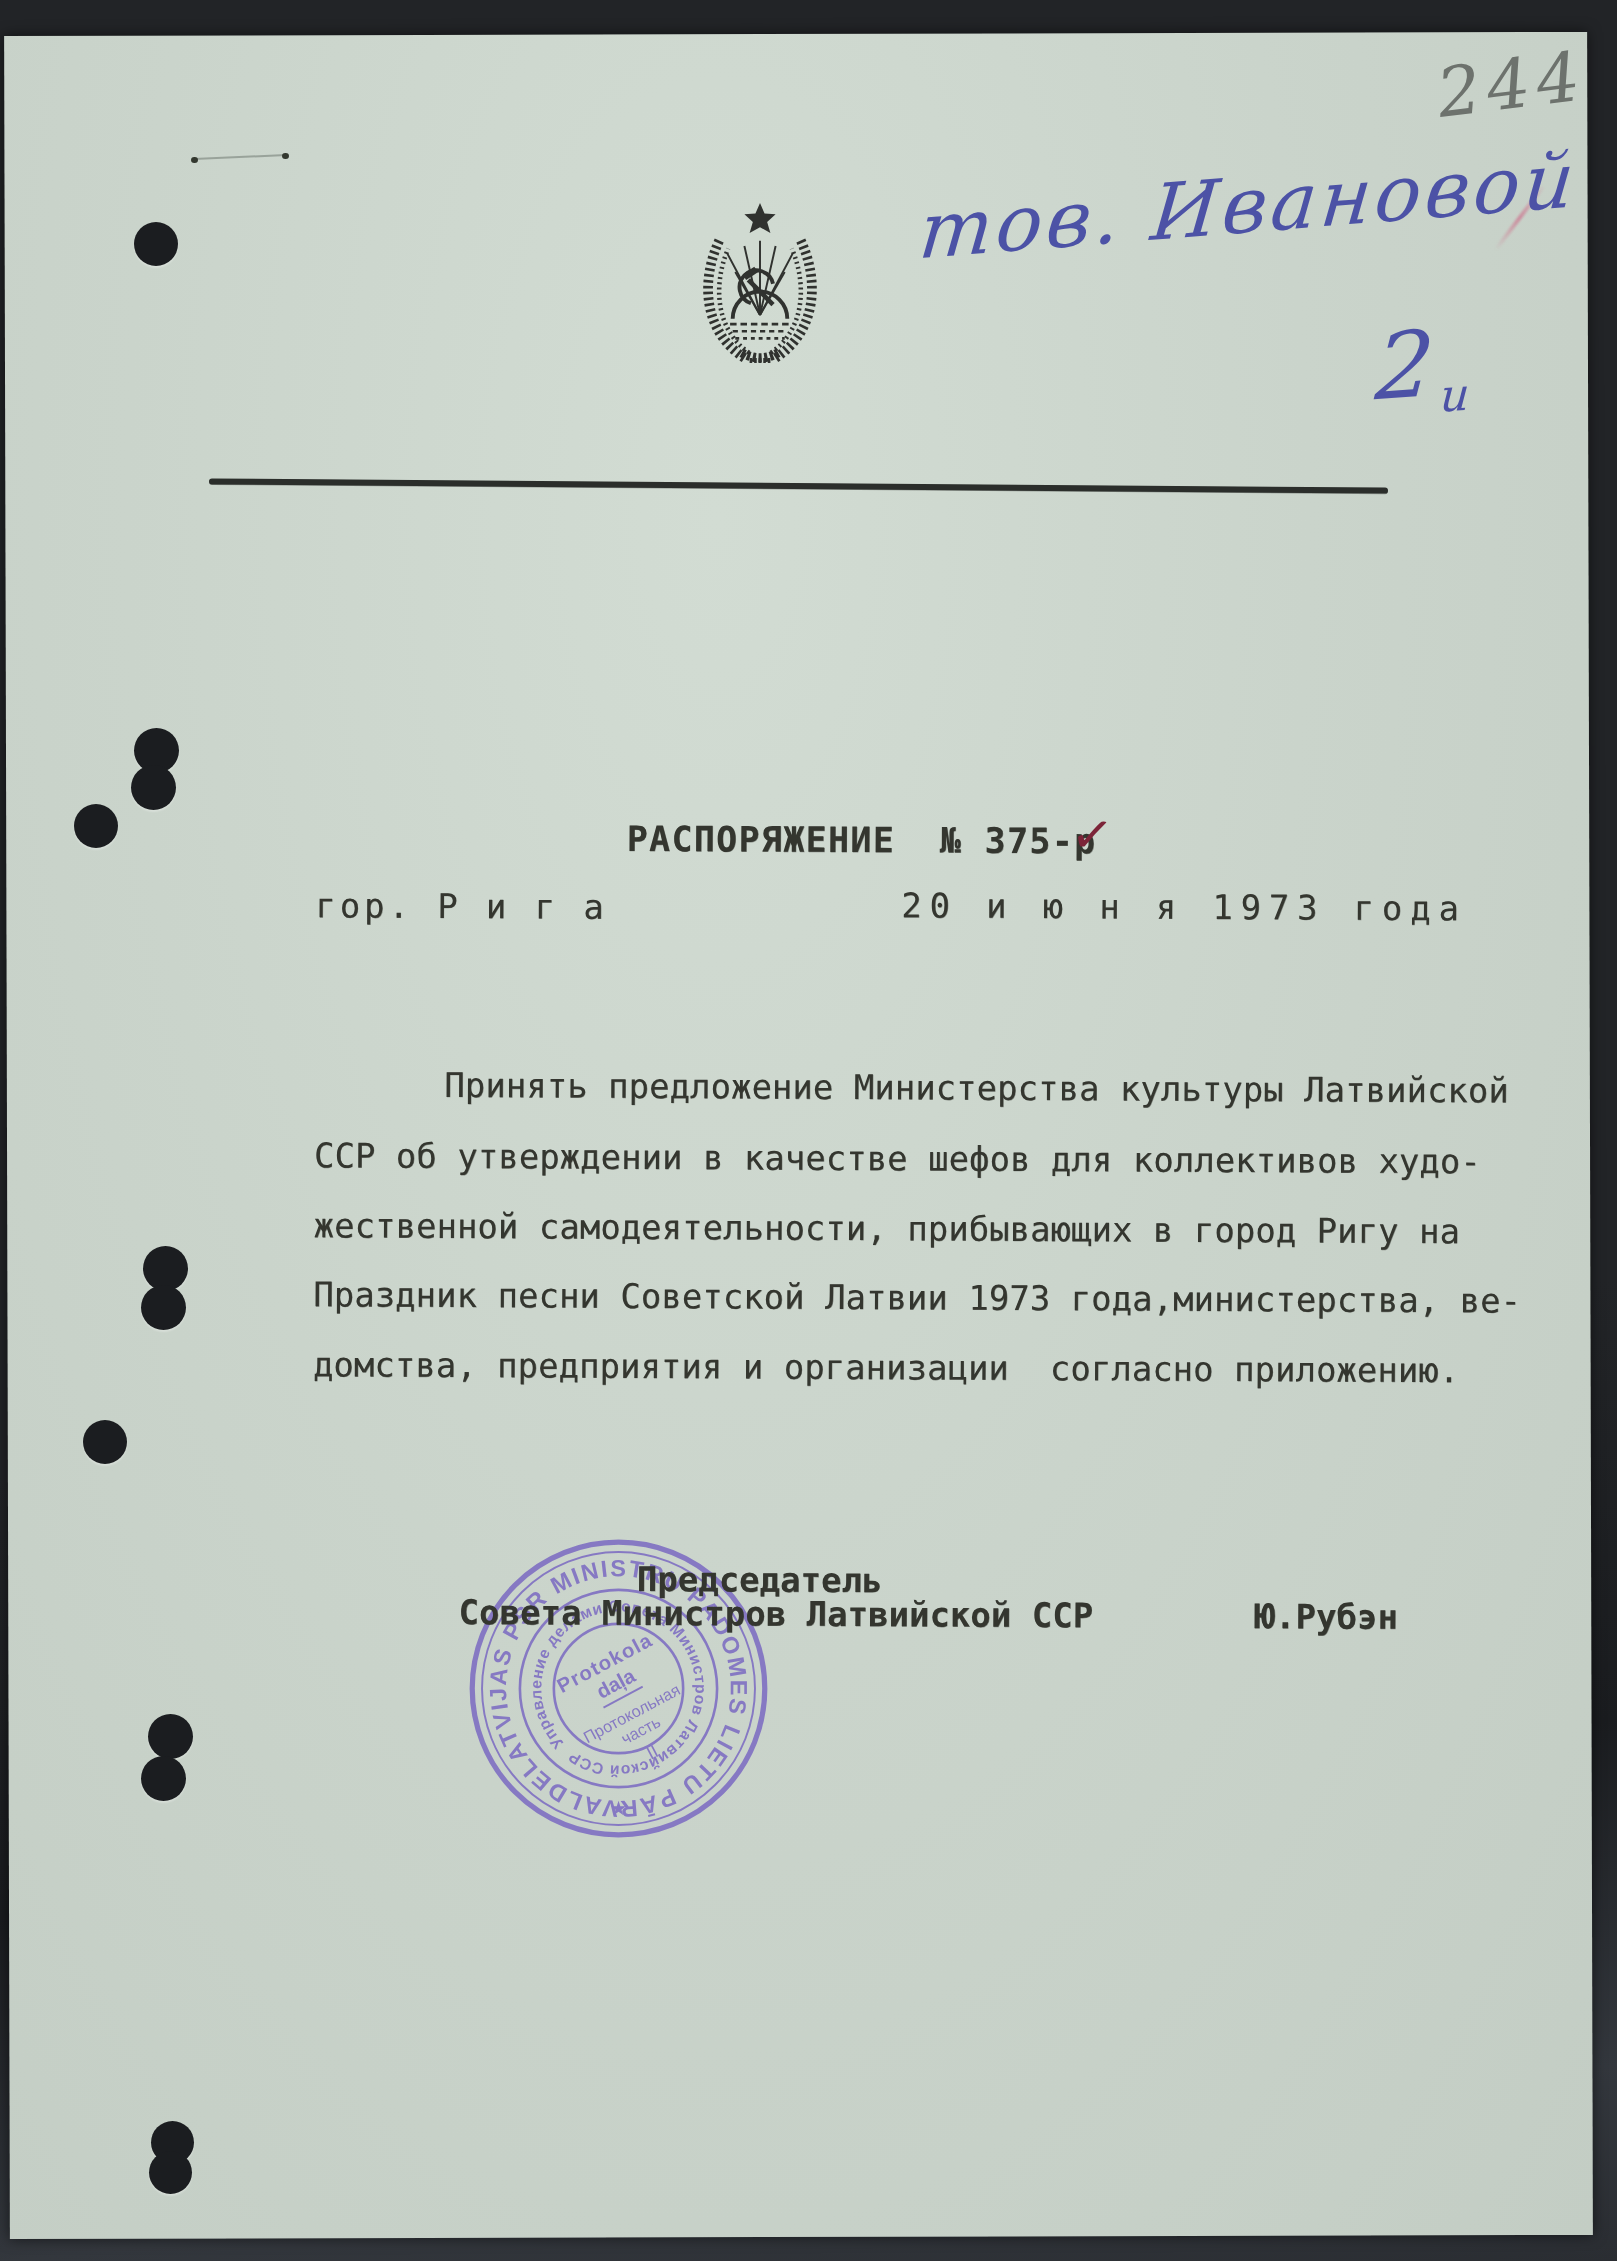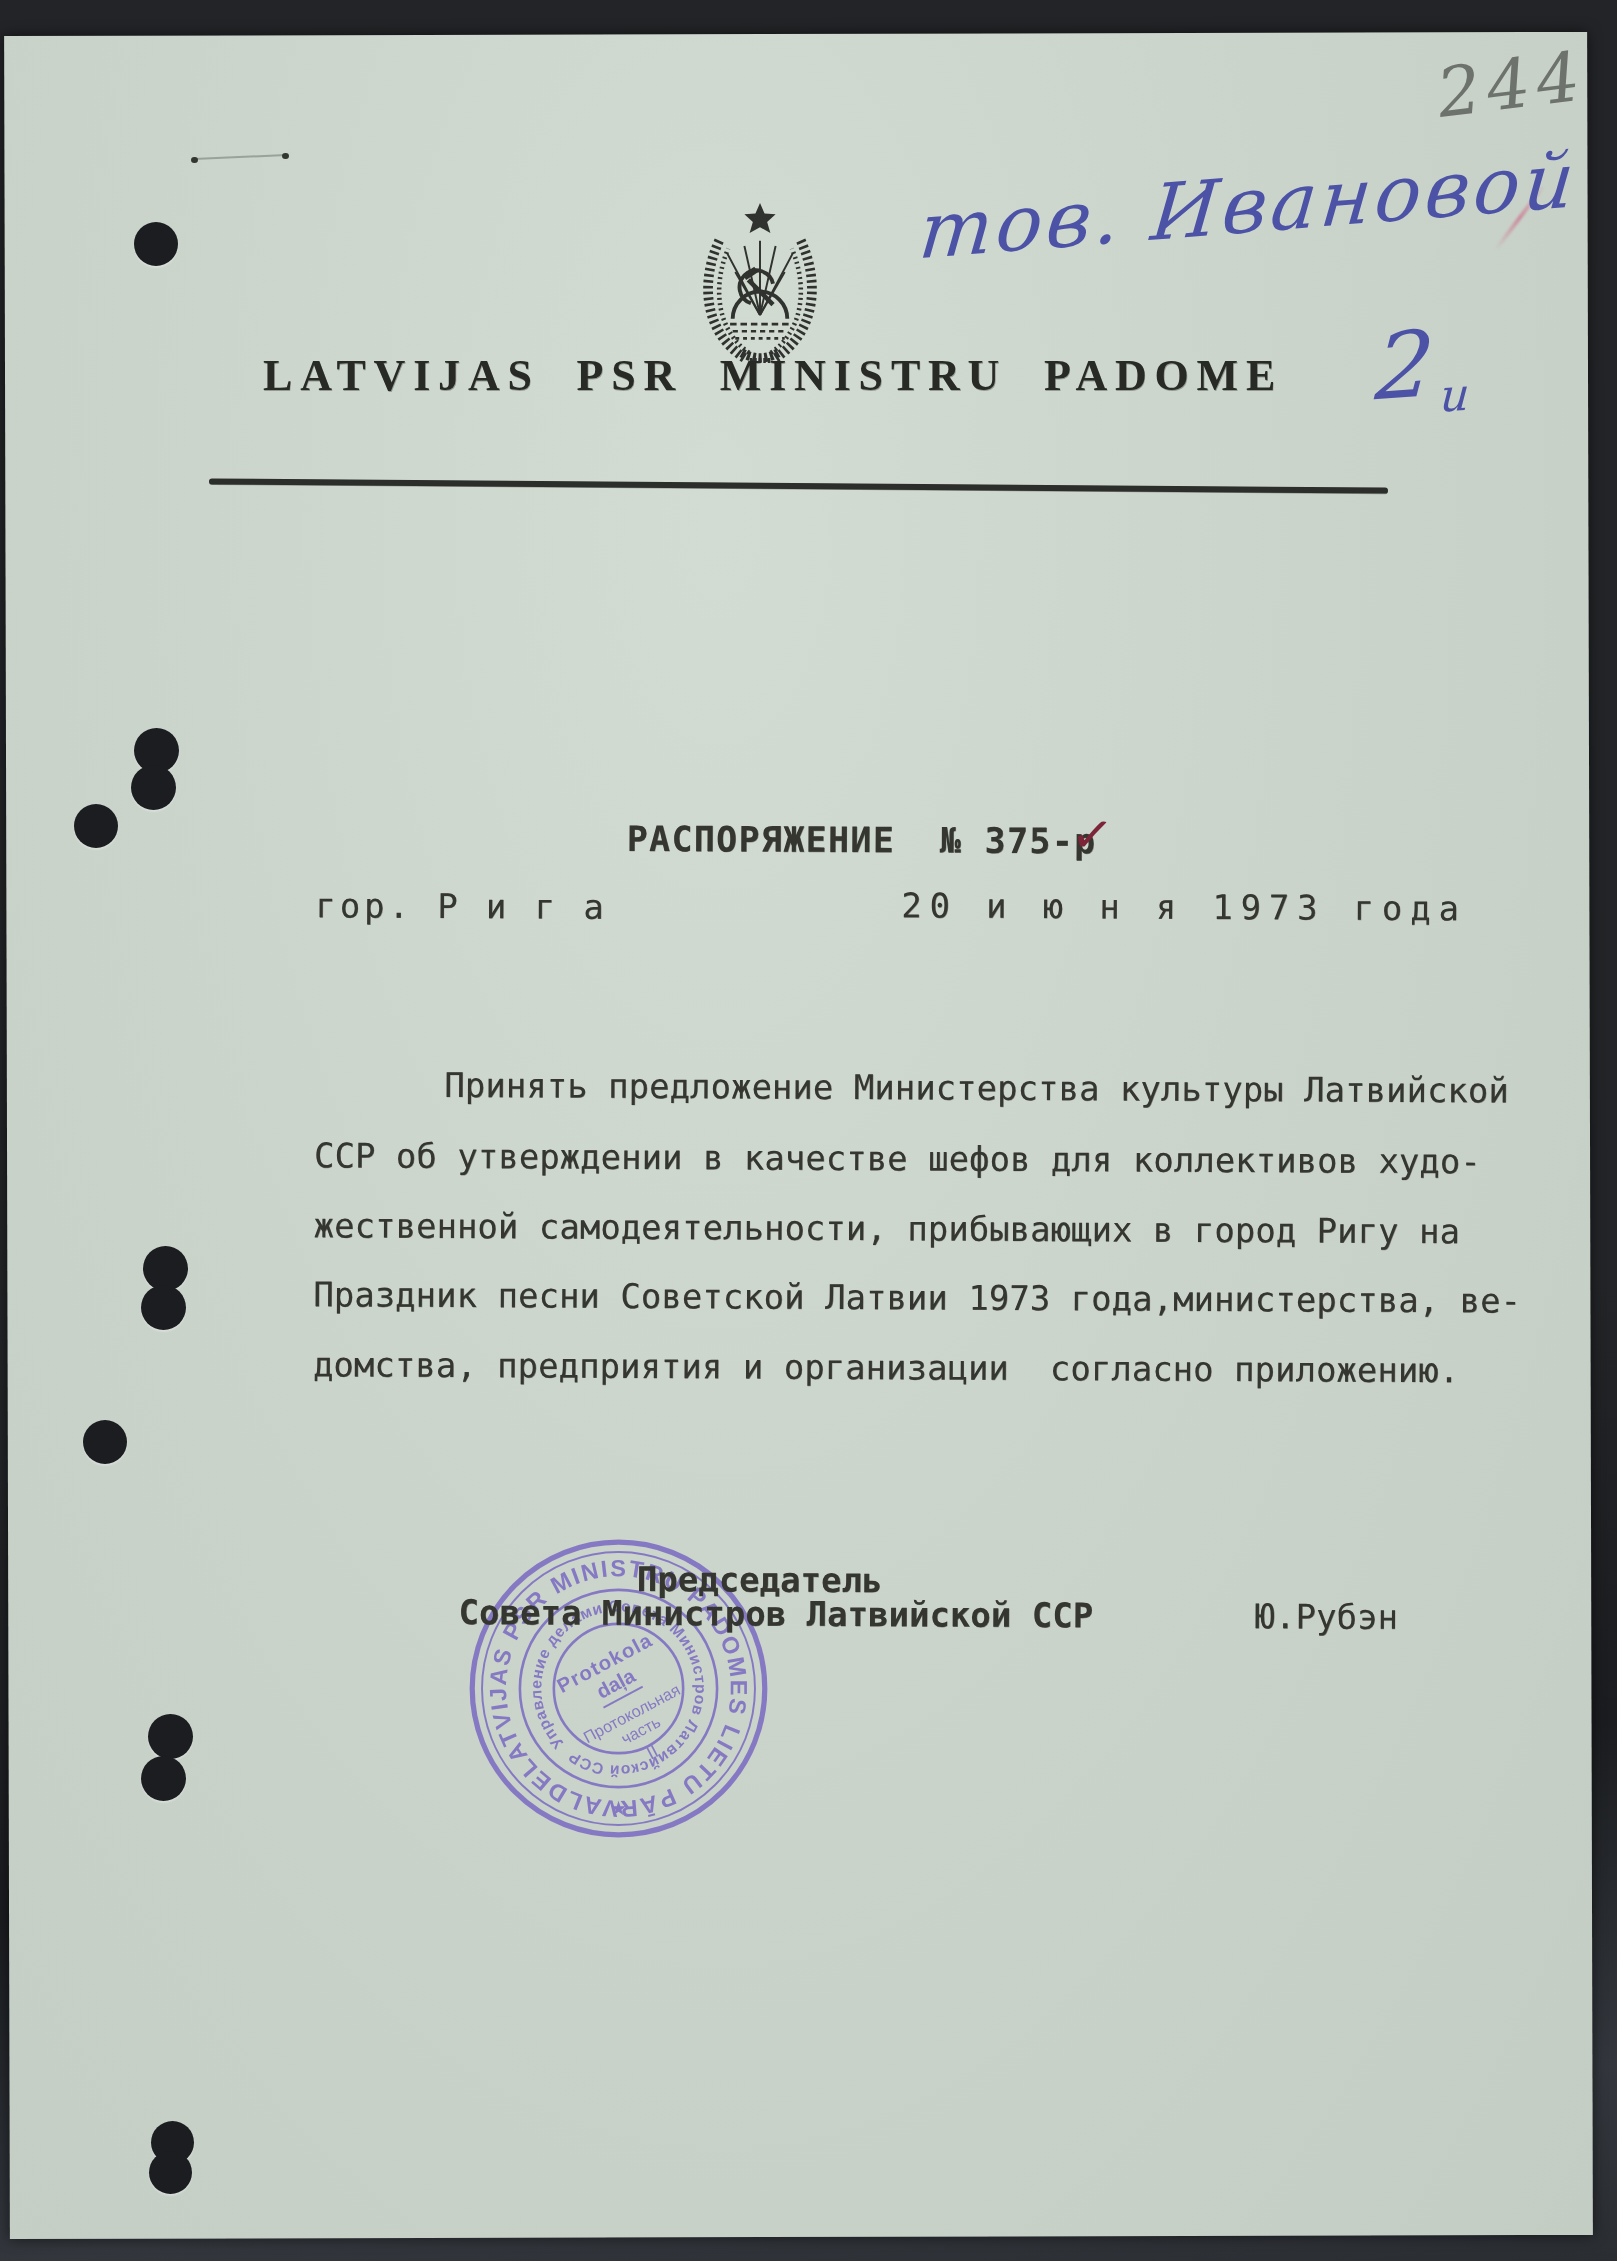--- a/index.html
+++ b/index.html
@@ -50,21 +50,21 @@
   .place{position:absolute;left:316px;top:885px;font-size:34px;letter-spacing:3.9px;}
   .date{position:absolute;left:902px;top:882px;font-size:34px;letter-spacing:7.8px;}
   .body-line{position:absolute;left:316px;font-size:34px;}
   .bl0{top:1064px;left:446px;}
   .bl1{top:1135px;}
   .bl2{top:1205px;}
   .bl3{top:1274px;}
   .bl4{top:1344px;}
   .sig1{position:absolute;left:641px;top:1557px;font-size:34px;font-weight:bold;}
   .sig2{position:absolute;left:463px;top:1591px;font-size:34px;font-weight:bold;}
-  .sig-name{position:absolute;left:1259px;top:1591px;font-size:34px;font-weight:normal;}
+  .sig-name{position:absolute;left:1259px;top:1591px;font-size:34px;font-weight:bold;}
 
   
   .stamp{position:absolute;left:467px;top:1537px;width:303px;height:303px;
       opacity:.85;filter:blur(0.3px);}
   .stamp text{font-family:"Liberation Sans",sans-serif;fill:#7b6ac2;}
 
   
   .pink-streak{position:absolute;left:1480px;top:216px;width:79px;height:3.9px;
       background:linear-gradient(90deg,rgba(210,122,150,0),rgba(206,96,130,.6),rgba(210,122,150,.08));
       border-radius:1.9px;transform:rotate(-53deg);filter:blur(1px);}
@@ -129,21 +129,20 @@
       <path d="M84 244 q28 16 56 0" stroke-width="14" stroke-dasharray="5 4"></path>
       <path d="M96 256 h32" stroke-width="8" stroke-dasharray="4 3"></path>
     </g>
   </svg>
 
   <div class="hand blue-note">тов. Ивановой</div>
   <div class="hand blue-count">
     <span class="big">2</span><span class="small">и</span>
   </div>
 
-  <div class="lh lh1" style="position:absolute;left:263px;">LATVIJAS PSR MINISTRU PADOME</div>
   <div class="rule"></div>
 
   <svg class="stamp" viewBox="0 0 464 464">
     <defs>
       <path id="arcOuter" d="M60,232 A172,172 0 1 1 404,232 A172,172 0 1 1 60,232"></path>
       <path id="arcInner" d="M114,232 A118,118 0 1 1 350,232 A118,118 0 1 1 114,232"></path>
     </defs>
     <g fill="none" stroke="#7b6ac2">
       <circle cx="232" cy="232" r="224" stroke-width="8"></circle>
       <circle cx="232" cy="232" r="209" stroke-width="3"></circle>

